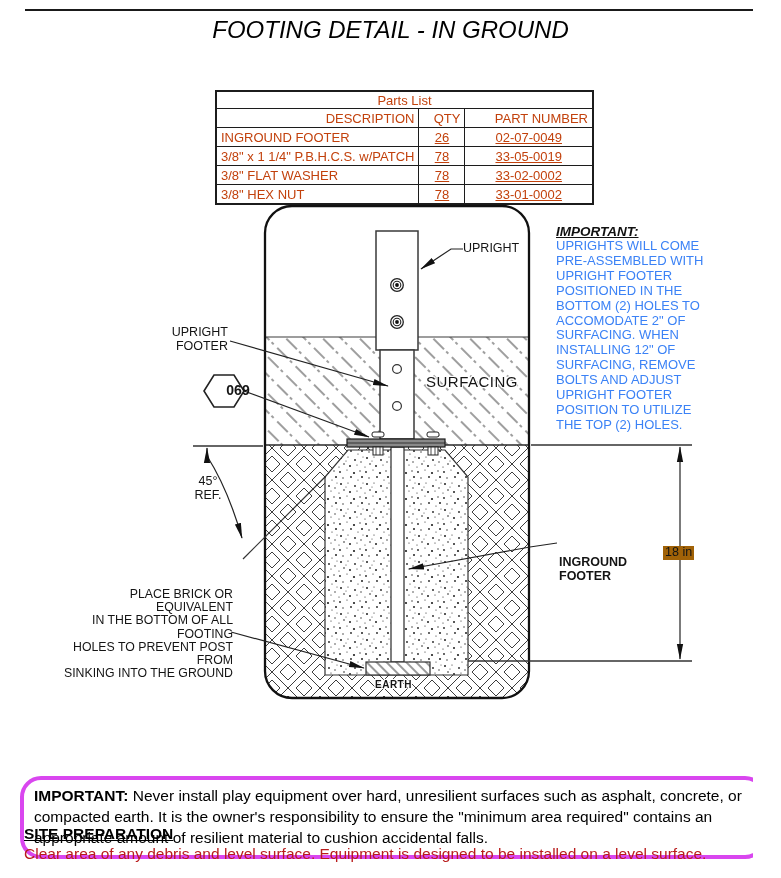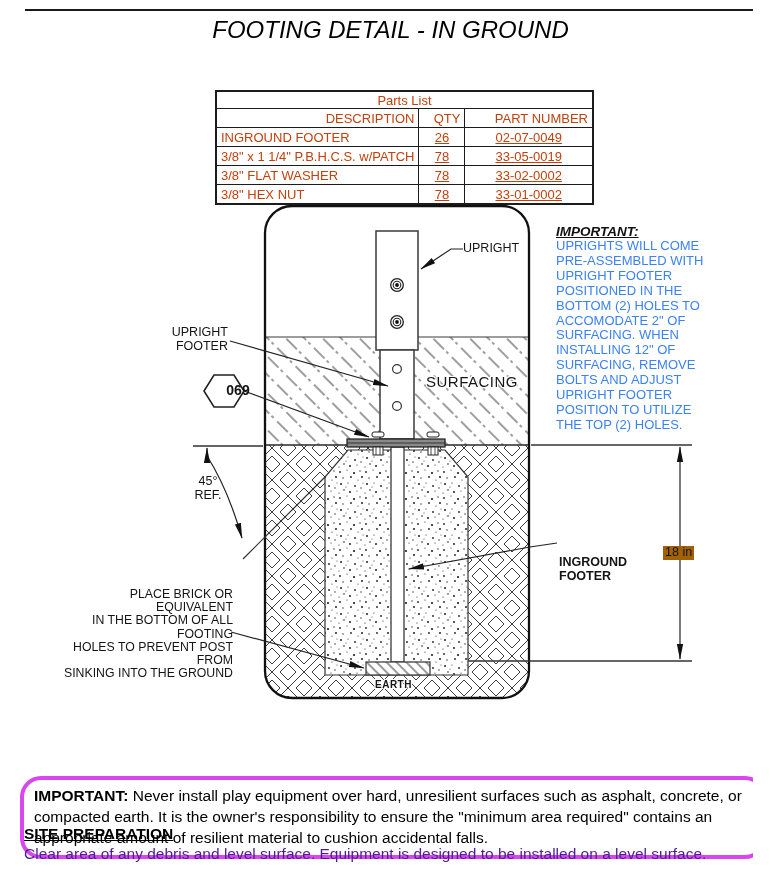--- a/index.html
+++ b/index.html
@@ -40,21 +40,21 @@
   #side-note{left:556px;top:224px;width:154px;}
   #side-note .sn-hdr{font-weight:bold;font-style:italic;text-decoration:underline;
     font-size:13.5px;line-height:15px;}
   #side-note .sn-body{font-size:13px;line-height:14.9px;white-space:pre-line;color:#3b82f6;}
   
   #important-box{left:20px;top:776px;width:718px;border:4px solid #d946ef;border-radius:21px;
     padding:5px 10px 7px 10px;font-size:15.5px;line-height:21px;color:#000;}
   #important-box b{font-weight:bold;}
   
   #site-prep-heading{left:24px;top:825px;font-size:15.5px;font-weight:bold;text-decoration:underline;color:#000;text-align:right;}
-  #site-prep-body{left:24px;top:845px;width:750px;font-size:15.5px;color:#4c1d95;}
+  #site-prep-body{left:24px;top:845px;width:750px;font-size:15.5px;color:#b91c1c;}
 </style>
 </head>
 <body>
 
 <div id="page">
 
   <div id="top-rule" class="abs"></div>
 
   <div id="title-block" class="abs">
     <div>FOOTING DETAIL - IN GROUND</div>

